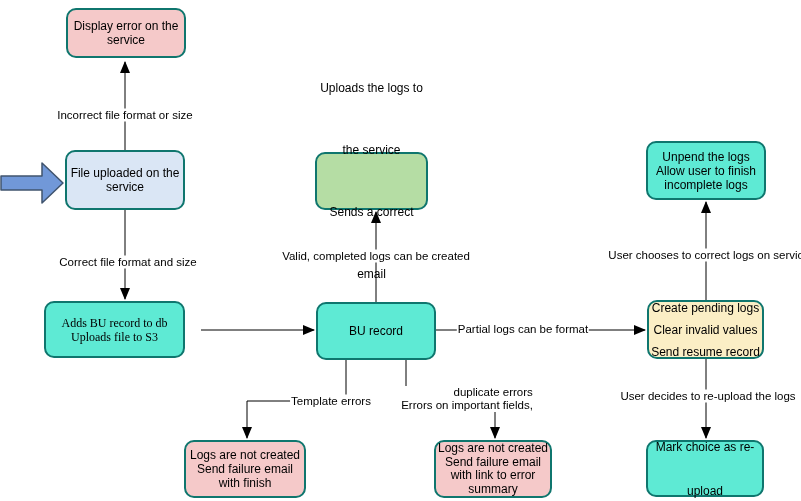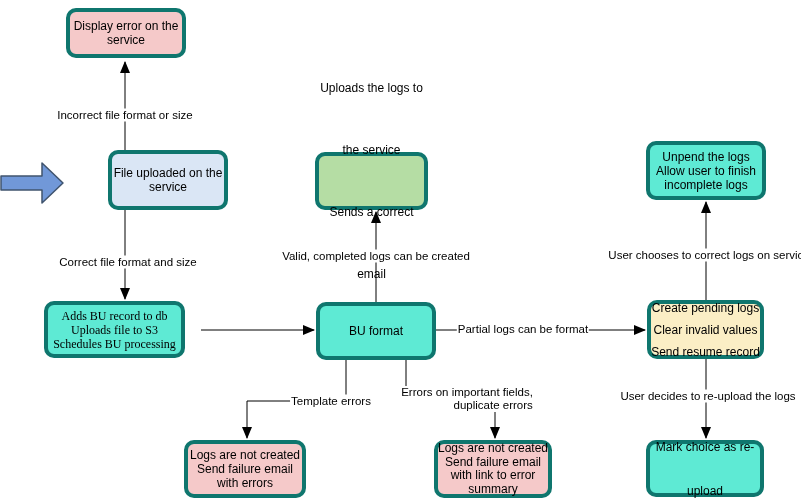--- a/index.html
+++ b/index.html
@@ -4,28 +4,28 @@
 <style>
   html,body{margin:0;padding:0;}
   body{
     width:801px;height:501px;position:relative;background:#ffffff;
     font-family:"Liberation Sans", sans-serif;color:#000;
     overflow:hidden;
   }
   #canvas-svg{position:absolute;left:0;top:0;z-index:1;}
   .node{
     position:absolute;z-index:2;box-sizing:border-box;
-    border:4px solid #0f766e;border-radius:10px;
+    border:2px solid #0f766e;border-radius:10px;
     display:flex;flex-direction:column;align-items:center;justify-content:center;
     text-align:center;font-size:12px;line-height:14px;background:#fff;
     padding:2px;
   }
   .node span{display:block;white-space:nowrap;}
   .pink{background:#f5c9c9;}
-  .blue{background:#dae6f5;margin-left:43px;}
+  .blue{background:#dae6f5;}
   .green{background:#b5dda4;gap:48px;}
   .yellow{background:#fbeec5;gap:8px;}
   .white{background:#5eead4;}
   .edge-label{
     position:absolute;z-index:3;transform:translate(-50%,-50%);
     background:#ffffff;font-size:11.5px;line-height:13px;
     white-space:nowrap;text-align:right;padding:0 1px;
   }
   .edge-label span{display:block;white-space:nowrap;}
 </style>
@@ -58,25 +58,24 @@
 </div>
 
 <div class="node blue" style="left:65px;top:150px;width:120px;height:60px;">
   <span>File uploaded on the</span>
   <span>service</span>
 </div>
 
 <div class="node white" style="left:44px;top:301px;width:141px;height:57px;font-family:Liberation Serif, serif;">
   <span>Adds BU record to db</span>
   <span>Uploads file to S3</span>
-  <span>Schedules BU processing</span>
 </div>
 
 <div class="node white" style="left:316px;top:302px;width:120px;height:58px;">
-  <span>BU format</span>
+  <span>BU record</span>
 </div>
 
 <div class="node green" style="left:315px;top:152px;width:113px;height:58px;">
   <span>Uploads the logs to</span>
   <span>the service</span>
   <span>Sends a correct</span>
   <span>email</span>
 </div>
 
 <div class="node white" style="left:646px;top:141px;width:120px;height:59px;">
@@ -92,40 +91,40 @@
 </div>
 
 <div class="node white" style="left:646px;top:440px;width:118px;height:57px;gap:30px;">
   <span>Mark choice as re-</span>
   <span>upload</span>
 </div>
 
 <div class="node pink" style="left:184px;top:440px;width:122px;height:58px;">
   <span>Logs are not created</span>
   <span>Send failure email</span>
-  <span>with errors</span>
+  <span>with finish</span>
 </div>
 
 <div class="node pink" style="left:434px;top:440px;width:118px;height:58px;line-height:13.5px;">
   <span>Logs are not created</span>
   <span>Send failure email</span>
   <span>with link to error</span>
   <span>summary</span>
 </div>
 
 <div class="edge-label" style="left:125px;top:115px;">Incorrect file format or size</div>
 
 <div class="edge-label" style="left:128px;top:262px;">Correct file format and size</div>
 
 <div class="edge-label" style="left:376px;top:256px;">Valid, completed logs can be created</div>
 
 <div class="edge-label" style="left:523px;top:329px;">Partial logs can be format</div>
 
 <div class="edge-label" style="left:331px;top:401px;">Template errors</div>
 
 <div class="edge-label" style="left:467px;top:399px;">
+  <span>duplicate errors</span>
   <span>Errors on important fields,</span>
-  <span>duplicate errors</span>
 </div>
 
 <div class="edge-label" style="left:709px;top:255px;">User chooses to correct logs on service</div>
 
 <div class="edge-label" style="left:708px;top:396px;">User decides to re-upload the logs</div>
 
 </body></html>

